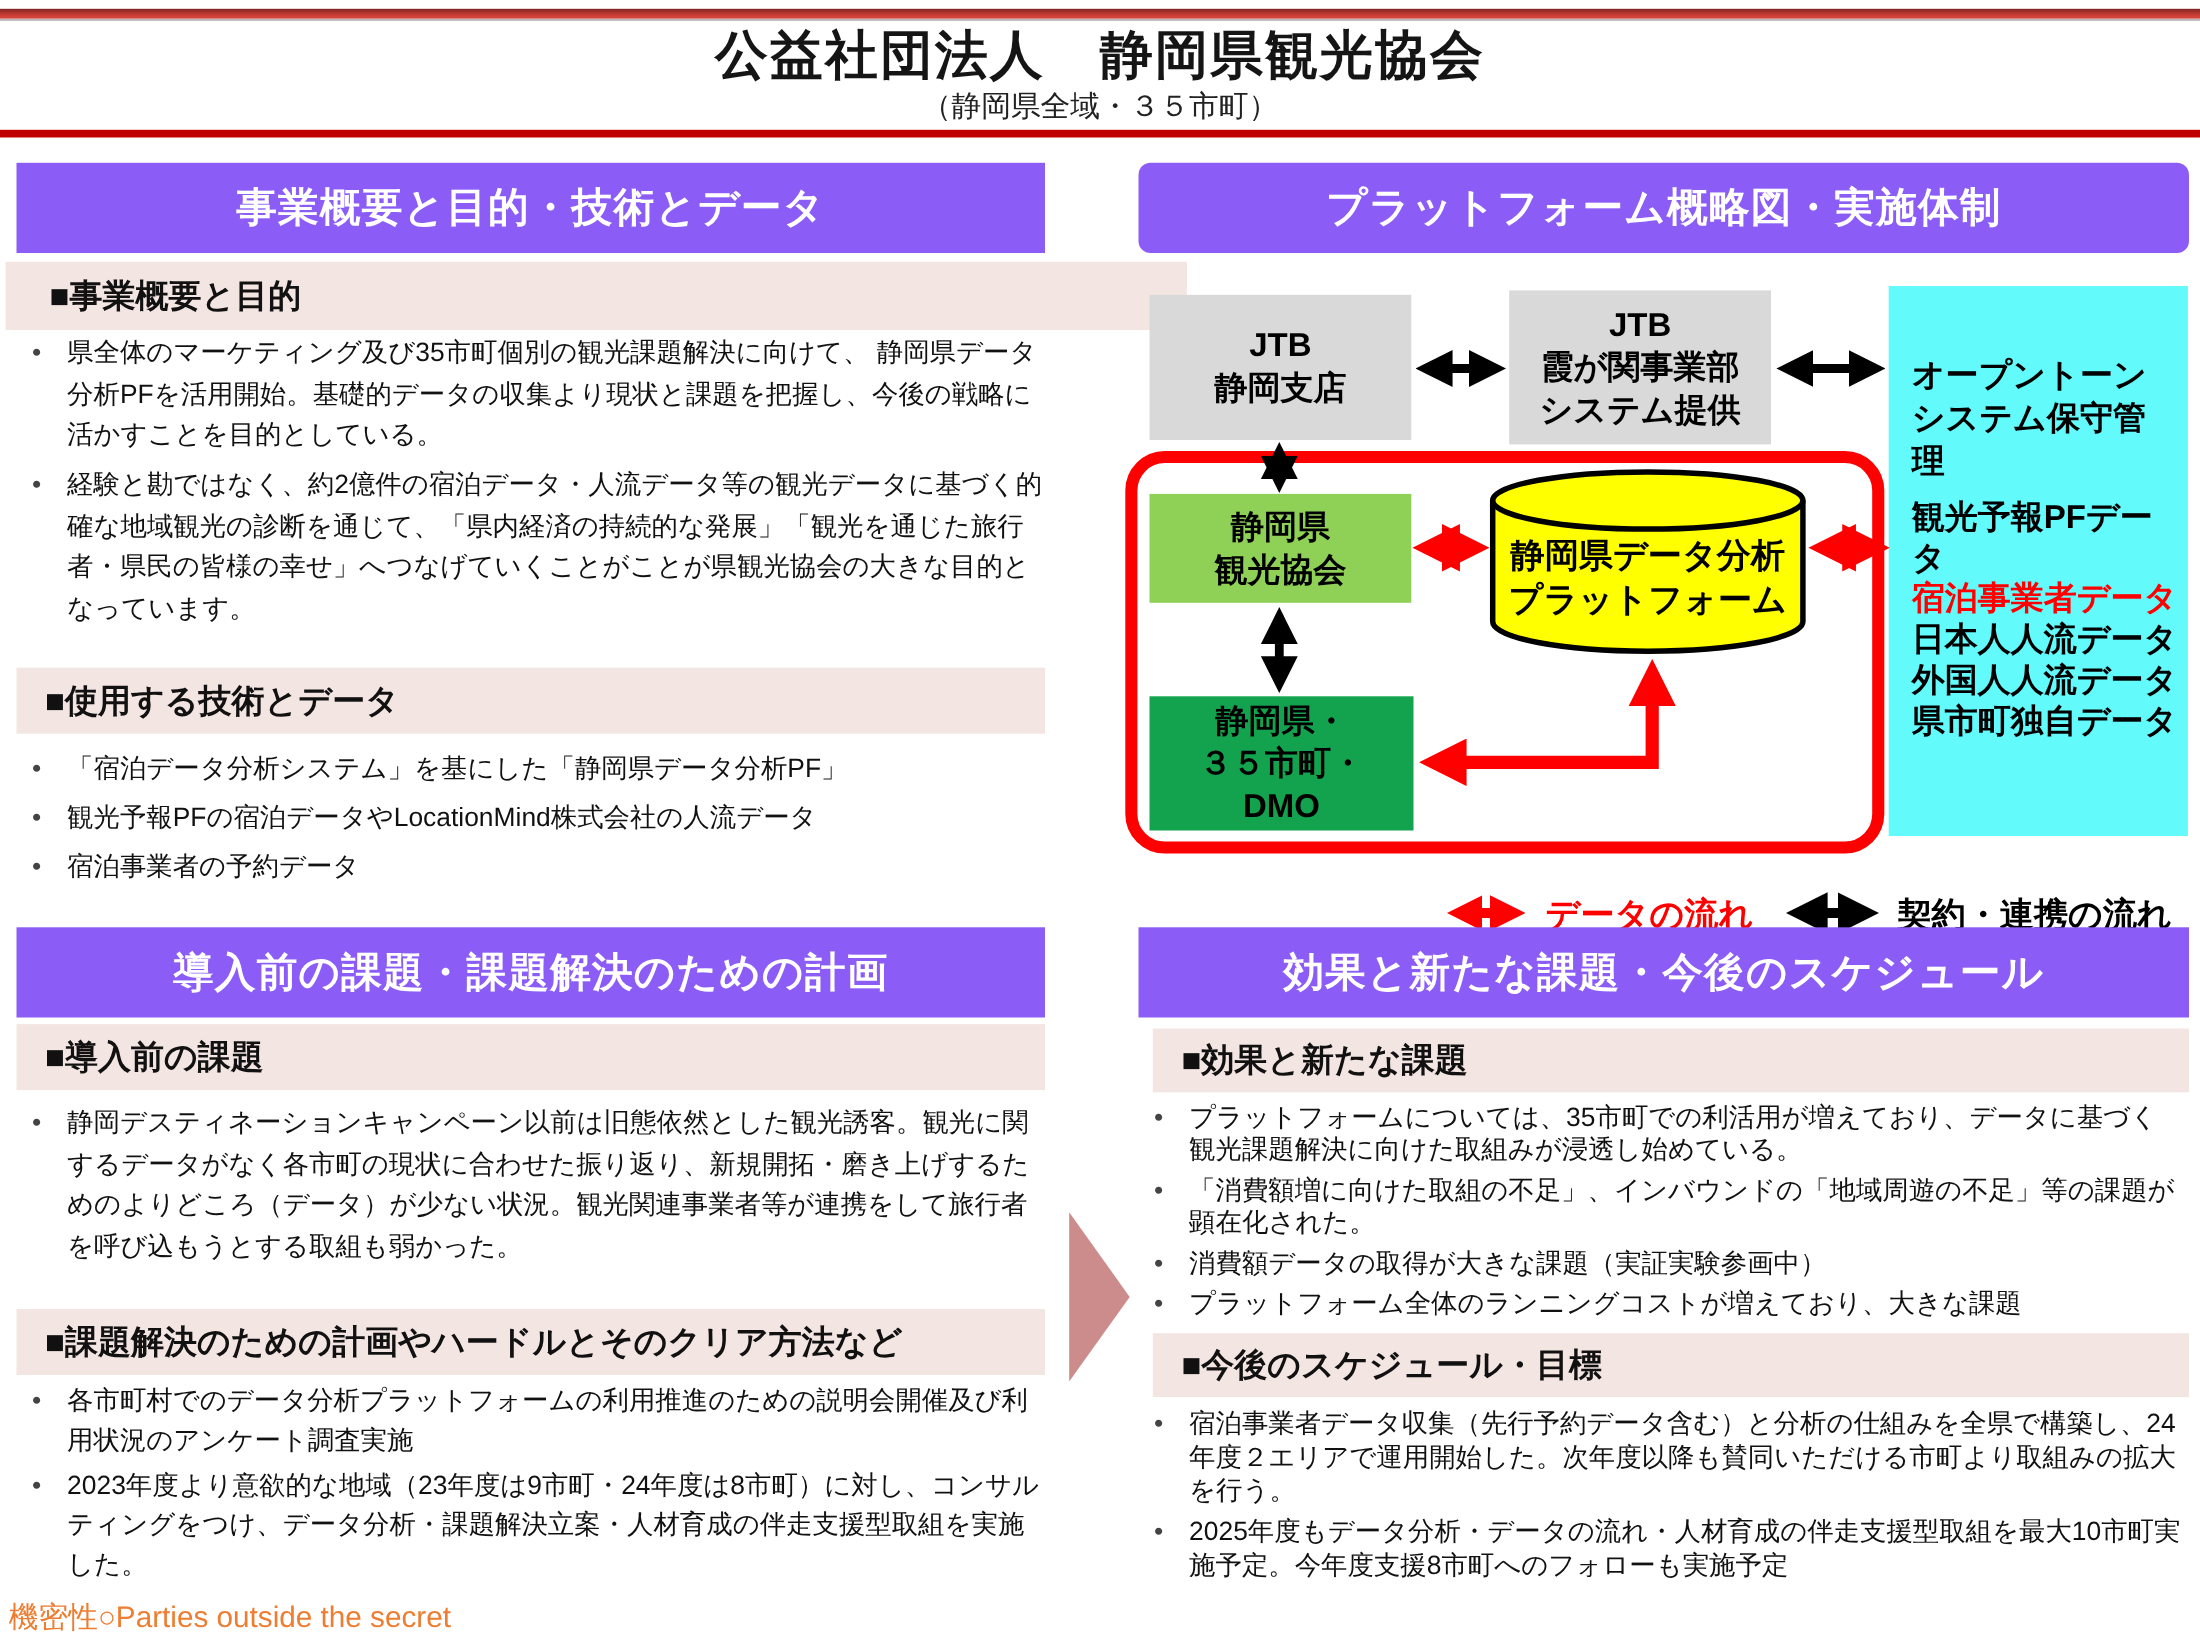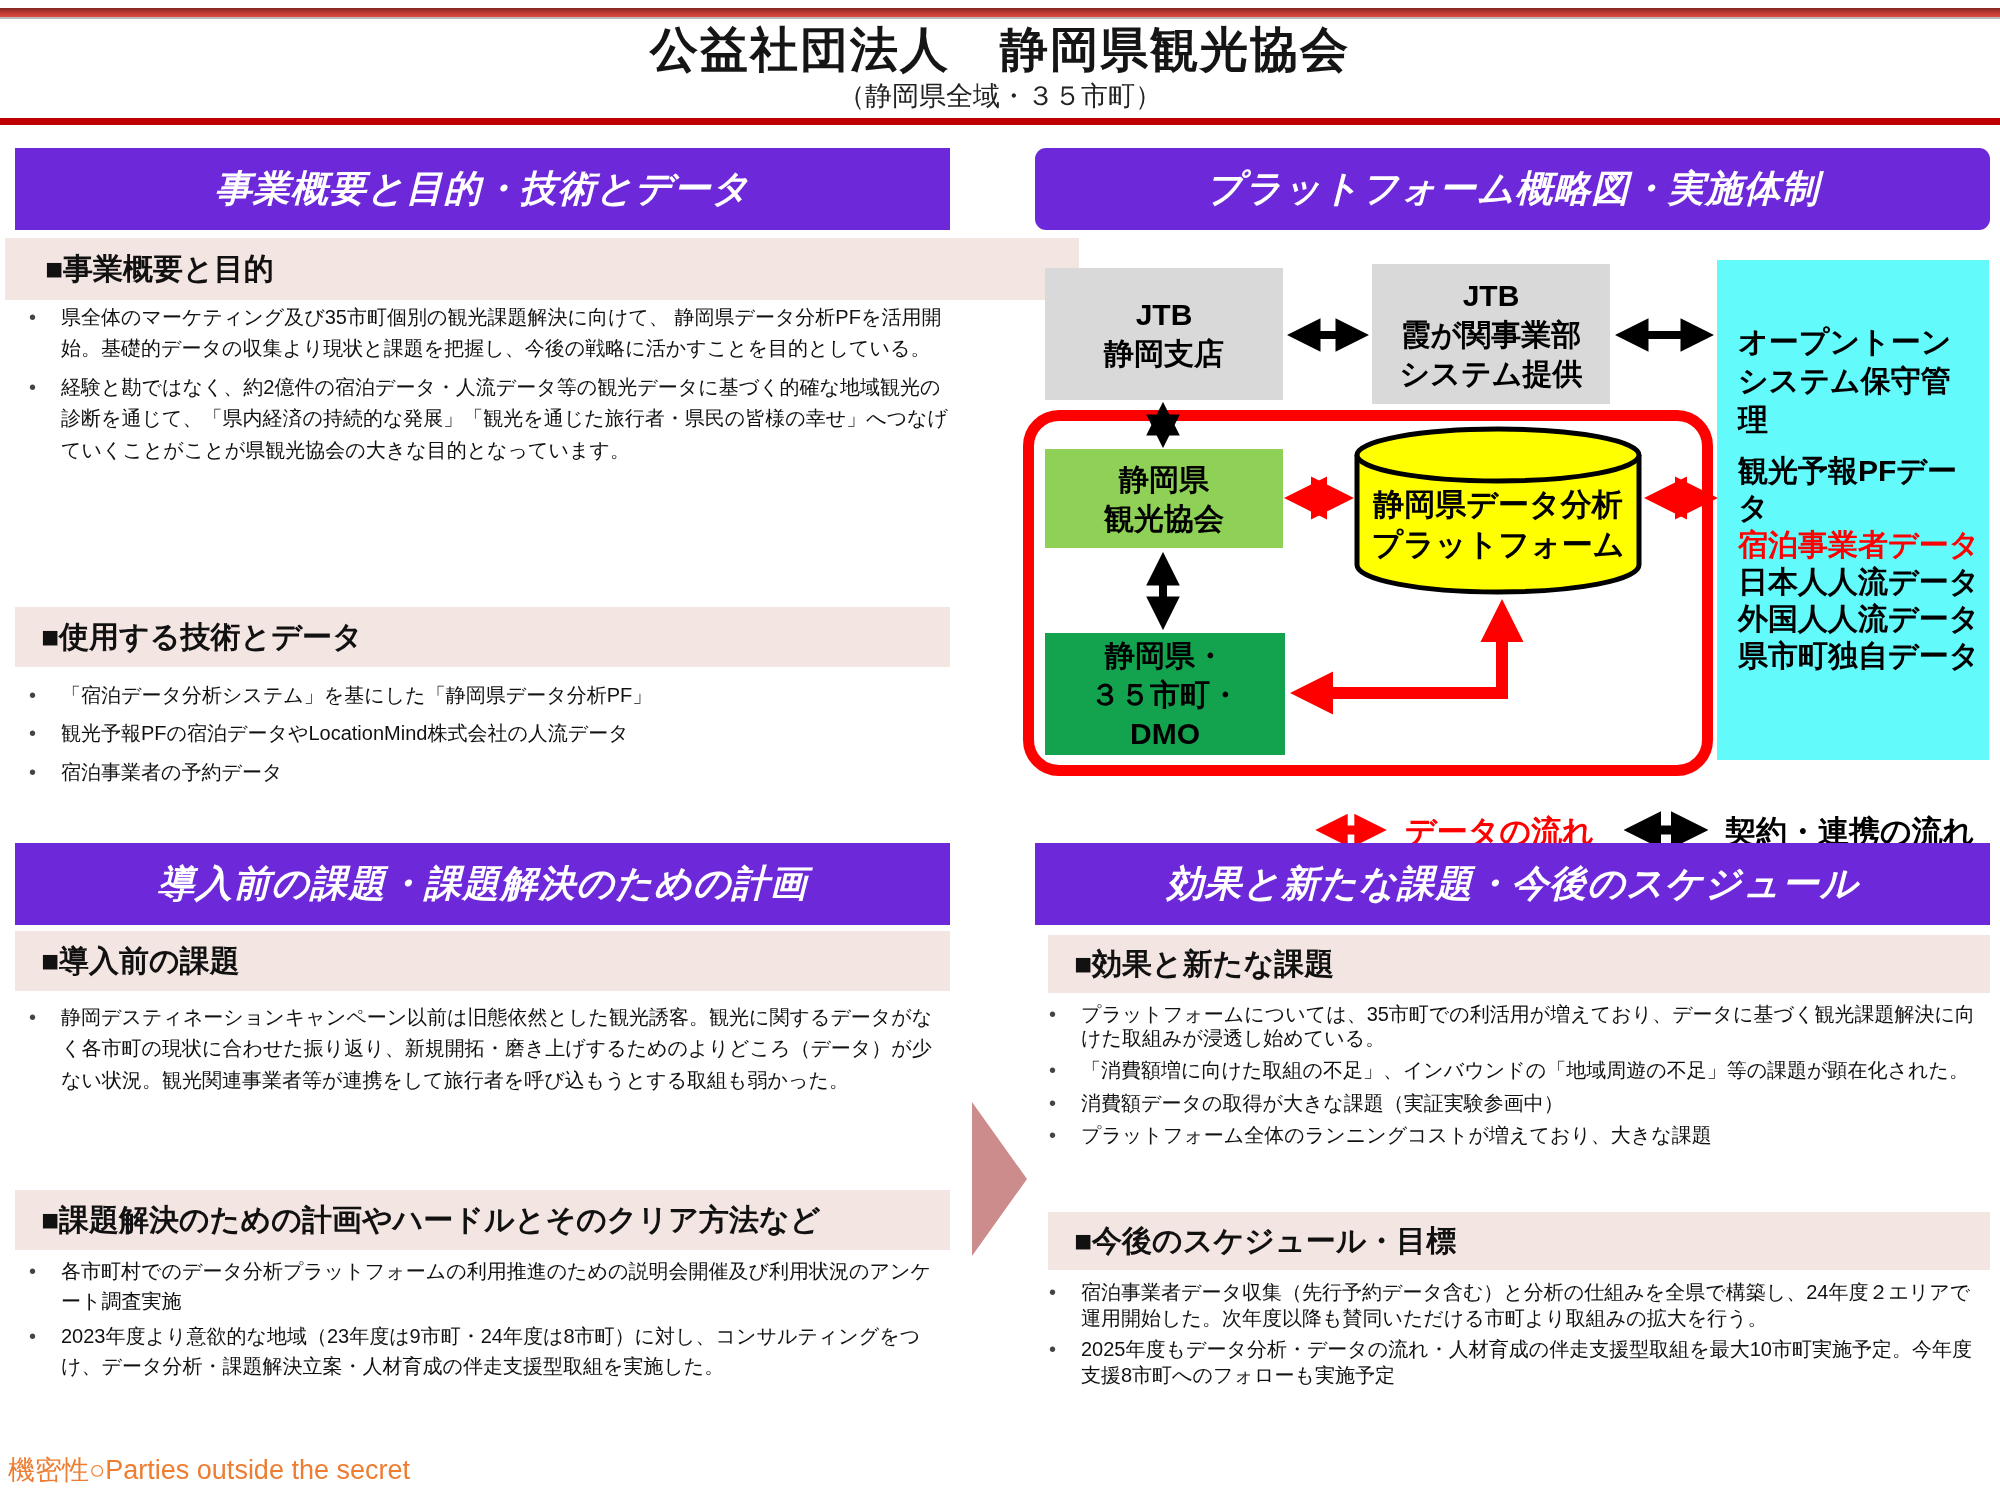--- a/index.html
+++ b/index.html
@@ -6,27 +6,27 @@
   .slide{
     position:relative;width:2000px;height:1500px;background:#ffffff;overflow:hidden;
     font-family:"Liberation Sans","DejaVu Sans",sans-serif;color:#111;
   }
   .rule{position:absolute;left:0;right:0;}
   .rule-top{top:8px;height:9px;background:linear-gradient(to bottom,#7e2624 0%,#c23a34 55%,#d94a42 100%);box-shadow:0 2px 0 rgba(130,130,130,.55);}
   .rule-mid{top:118px;height:7px;background:#c00000;}
   .page-title{position:absolute;top:18px;left:0;width:100%;text-align:center;font-size:48px;font-weight:bold;letter-spacing:2px;color:#151515;}
   .page-subtitle{position:absolute;top:78px;left:0;width:100%;text-align:center;font-size:27px;color:#222;}
 
-  .sec-header{position:absolute;background:#6d28d9;color:#fff;font-weight:bold;font-size:37px;
-    display:flex;align-items:center;justify-content:center;text-align:center;letter-spacing:1px;font-style:italic;}
+  .sec-header{position:absolute;background:#8b5cf6;color:#fff;font-weight:bold;font-size:37px;
+    display:flex;align-items:center;justify-content:center;text-align:center;letter-spacing:1px;}
   .sub-bar{position:absolute;background:#f3e5e2;color:#111;font-weight:bold;font-size:30px;
     display:flex;align-items:center;padding-left:26px;box-sizing:border-box;}
 
   ul.bullets{list-style:none;margin:0;padding:0;position:absolute;}
-  ul.bullets li{position:relative;padding-left:46px;font-size:20px;}
+  ul.bullets li{position:relative;padding-left:46px;font-size:24px;}
   ul.bullets li::before{content:"\2022";position:absolute;left:14px;top:0;color:#444;}
   .lh-loose li{line-height:1.57;margin-bottom:7px;}
   .lh-mid   li{line-height:1.5;margin-bottom:5px;}
   .lh-tight li{line-height:1.21;margin-bottom:8px;}
   .lh-sched li{line-height:1.28;margin-bottom:6px;}
 
   .footer-note{position:absolute;left:8px;top:1452px;font-size:27px;color:#ed7d31;}
 
   
   .diagram{position:absolute;left:1035px;top:240px;width:955px;height:605px;}

